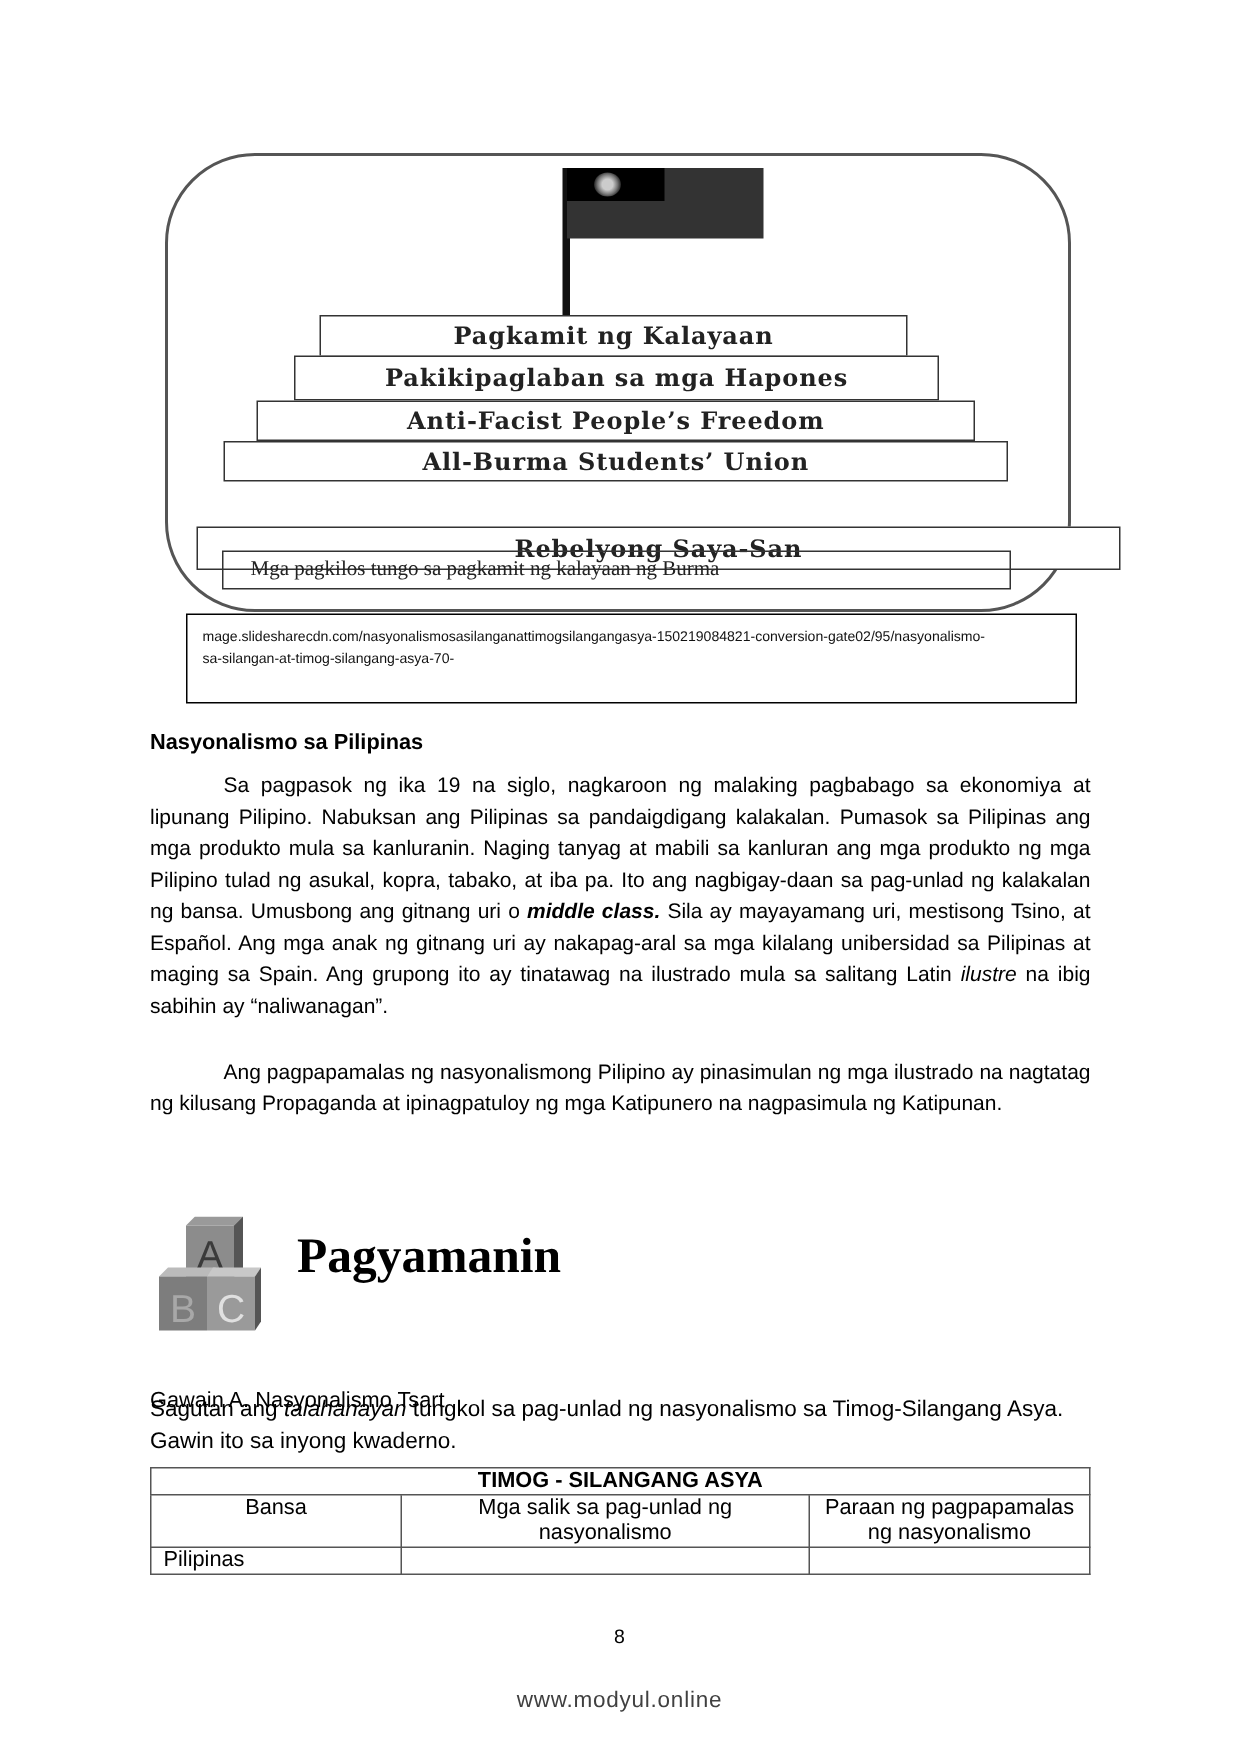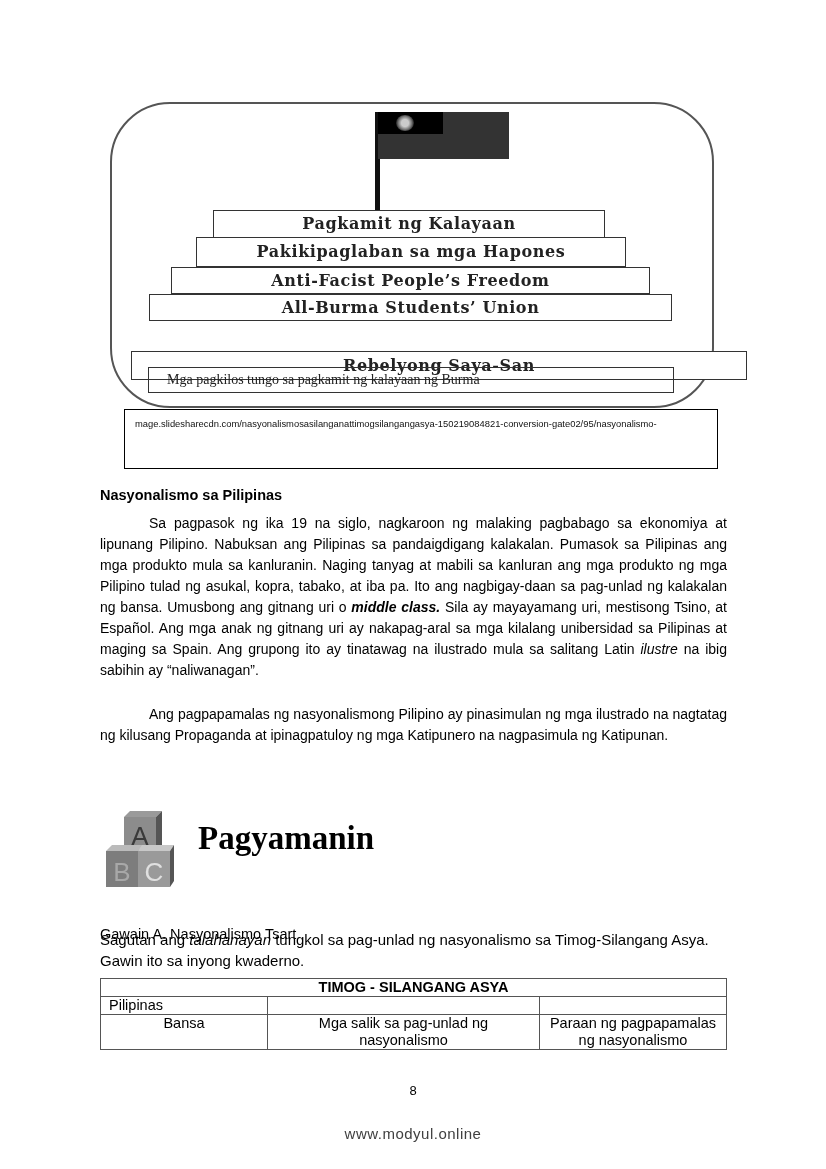--- a/index.html
+++ b/index.html
@@ -69,20 +69,21 @@
     <span>All-Burma Students’ Union</span>
   </div>
 <div class="abs step step-5">
     <span>Rebelyong Saya-San</span>
   </div>
 
 <div class="abs fig-caption">Mga pagkilos tungo sa pagkamit ng kalayaan ng Burma</div>
 
 <div class="abs url-box">
   <div>mage.slidesharecdn.com/nasyonalismosasilanganattimogsilangangasya-150219084821-conversion-gate02/95/nasyonalismo-</div>
+  <div>sa-silangan-at-timog-silangang-asya-70-</div>
 </div>
 
 <div class="abs h-section">Nasyonalismo sa Pilipinas</div>
 
 <div class="abs para para-1"><span class="indent"></span><span>Sa pagpasok ng ika 19 na siglo, nagkaroon ng malaking pagbabago sa ekonomiya at lipunang Pilipino. Nabuksan ang Pilipinas sa pandaigdigang kalakalan. Pumasok sa Pilipinas ang mga produkto mula sa kanluranin. Naging tanyag at mabili sa kanluran ang mga produkto ng mga Pilipino tulad ng asukal, kopra, tabako, at iba pa. Ito ang nagbigay-daan sa pag-unlad ng kalakalan ng bansa. Umusbong ang gitnang uri o </span><b><i>middle class.</i></b><span> Sila ay mayayamang uri, mestisong Tsino, at Español. Ang mga anak ng gitnang uri ay nakapag-aral sa mga kilalang unibersidad sa Pilipinas at maging sa Spain. Ang grupong ito ay tinatawag na ilustrado mula sa salitang Latin </span><i>ilustre</i><span> na ibig sabihin ay “naliwanagan”.</span></div>
 
 <div class="abs para para-2"><span class="indent"></span><span>Ang pagpapamalas ng nasyonalismong Pilipino ay pinasimulan ng mga ilustrado na nagtatag ng kilusang Propaganda at ipinagpatuloy ng mga Katipunero na nagpasimula ng Katipunan.</span></div>
 
 <svg class="abs abc-icon" viewBox="0 0 70 78">
   <polygon points="20,6 52,6 58,0 26,0" fill="#9a9a9a"></polygon>
@@ -102,26 +103,26 @@
 <div class="abs h-gawain">Gawain A. Nasyonalismo Tsart</div>
 
 <div class="abs instr"><span>Sagutan ang </span><i>talahanayan</i><span> tungkol sa pag-unlad ng nasyonalismo sa Timog-Silangang Asya. Gawin ito sa inyong kwaderno.</span></div>
 
 <table class="abs ws-table">
   <tbody>
       <tr>
     <th colspan="3">TIMOG - SILANGANG ASYA</th>
   </tr>
   <tr>
+    <td class="c1" style="text-align:center;vertical-align:top;">Bansa</td>
+    <td class="c2" style="text-align:center;">Mga salik sa pag-unlad ng nasyonalismo</td>
+    <td style="text-align:center;">Paraan ng pagpapamalas ng nasyonalismo</td>
+  </tr>
+  <tr>
     <td>Pilipinas</td>
     <td></td>
     <td></td>
-  </tr>
-  <tr>
-    <td class="c1" style="text-align:center;vertical-align:top;">Bansa</td>
-    <td class="c2" style="text-align:center;">Mga salik sa pag-unlad ng nasyonalismo</td>
-    <td style="text-align:center;">Paraan ng pagpapamalas ng nasyonalismo</td>
   </tr>
 </tbody>
   </table>
 
 <div class="abs page-num">8</div>
 <div class="abs watermark">www.modyul.online</div>
 
 </body></html>

